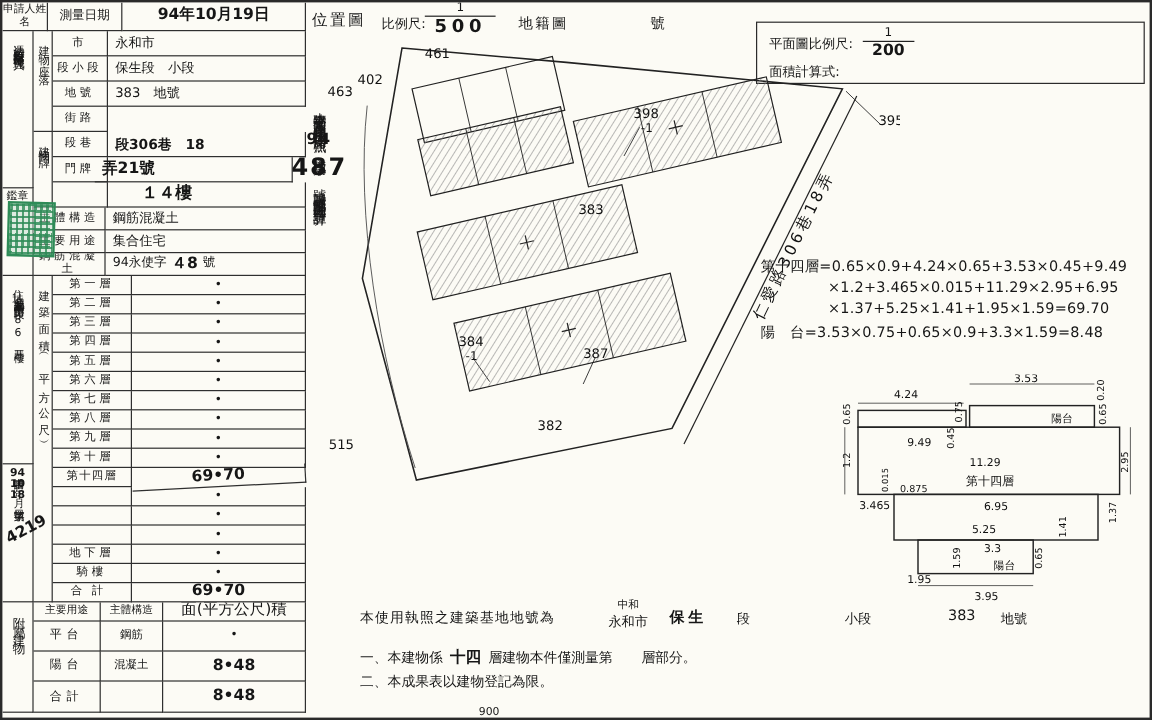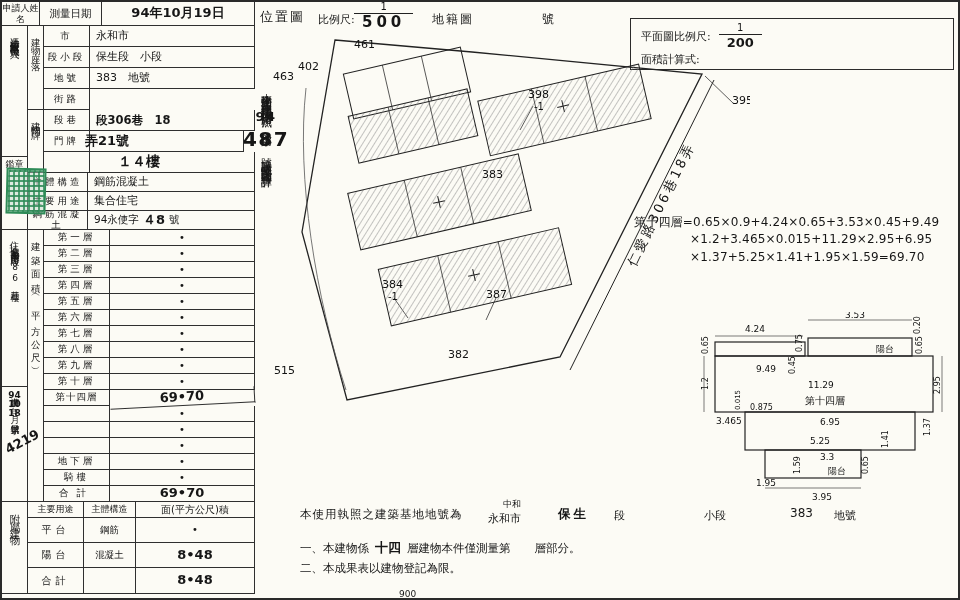--- a/index.html
+++ b/index.html
@@ -122,21 +122,21 @@
   <div class="cell fval" style="left:108px;top:436px;width:145px;height:16px">•</div>
   <div class="cell flabel" style="left:42px;top:452px;width:66px;height:16px">地下層</div>
   <div class="cell fval" style="left:108px;top:452px;width:145px;height:16px">•</div>
   <div class="cell flabel" style="left:42px;top:468px;width:66px;height:16px">騎樓</div>
   <div class="cell fval" style="left:108px;top:468px;width:145px;height:16px">•</div>
   <div class="cell flabel" style="left:42px;top:484px;width:66px;height:16px;letter-spacing:8px">合計</div>
   <div class="cell fval hw" style="left:108px;top:484px;width:145px;height:16px;font-size:13px">69•70</div>
 
   <div class="cell" style="left:26px;top:500px;width:56px;height:16px;font-size:9px">主要用途</div>
   <div class="cell" style="left:82px;top:500px;width:52px;height:16px;font-size:9px">主體構造</div>
-  <div class="cell" style="left:134px;top:500px;width:119px;height:16px;font-size:10px">面(平方公尺)積</div>
+  <div class="cell" style="left:134px;top:500px;width:119px;height:16px;font-size:13px">面(平方公尺)積</div>
 
   <div class="cell" style="left:26px;top:516px;width:56px;height:25px;font-size:10px;letter-spacing:4px">平台</div>
   <div class="cell" style="left:82px;top:516px;width:52px;height:25px;font-size:9.5px">鋼筋</div>
   <div class="cell" style="left:134px;top:516px;width:119px;height:25px;font-size:10px">•</div>
 
   <div class="cell" style="left:26px;top:541px;width:56px;height:25px;font-size:10px;letter-spacing:4px">陽台</div>
   <div class="cell" style="left:82px;top:541px;width:52px;height:25px;font-size:9.5px">混凝土</div>
   <div class="cell hw" style="left:134px;top:541px;width:119px;height:25px;font-size:13px">8•48</div>
 
   <div class="cell" style="left:26px;top:566px;width:56px;height:26px;font-size:10px;letter-spacing:4px">合計</div>
@@ -231,20 +231,21 @@
     <text x="218" y="280" font-size="11">387</text>
     <text x="180" y="340" font-size="11">382</text>
     <text x="6" y="356" font-size="11">515</text>
     <text x="330" y="210" font-size="13" letter-spacing="3" transform="rotate(-64 380 200)">仁愛路306巷18弄</text>
   </svg>
 
   <div class="calc">
     <div>第十四層=0.65×0.9+4.24×0.65+3.53×0.45+9.49</div>
     <div class="ind">×1.2+3.465×0.015+11.29×2.95+6.95</div>
     <div class="ind">×1.37+5.25×1.41+1.95×1.59=69.70</div>
+    <div class="l4">陽　台=3.53×0.75+0.65×0.9+3.3×1.59=8.48</div>
   </div>
 
   <svg class="abs" style="left:688px;top:310px" width="270" height="200" viewBox="0 0 270 200">
     <g fill="none" stroke="#222" stroke-width="1.2">
       <rect x="118" y="26" width="104" height="18"></rect>
       <rect x="25" y="30" width="90" height="14"></rect>
       <rect x="25" y="44" width="218" height="56"></rect>
       <rect x="55" y="100" width="170" height="38"></rect>
       <rect x="75" y="138" width="96" height="28"></rect>
       <line x1="25" y1="24" x2="113" y2="24" stroke-width="0.6"></line>
@@ -275,21 +276,21 @@
     <text x="198" y="136" font-size="8" transform="rotate(-90 198 136)">1.41</text>
     <text x="130" y="148" font-size="9">3.3</text>
     <text x="110" y="162" font-size="8" transform="rotate(-90 110 162)">1.59</text>
     <text x="66" y="174" font-size="9">1.95</text>
     <text x="138" y="162" font-size="9">陽台</text>
     <text x="178" y="162" font-size="8" transform="rotate(-90 178 162)">0.65</text>
     <text x="122" y="188" font-size="9">3.95</text>
   </svg>
 
   <div class="abs" style="left:298px;top:505px;font-size:11.5px;letter-spacing:1px">本使用執照之建築基地地號為</div>
-  <div class="abs" style="left:486px;top:496px;text-align:right">
+  <div class="abs" style="left:505px;top:496px;text-align:center">
     <div style="font-size:9px">中和</div>
     <div style="font-size:11px">永和市</div>
   </div>
   <div class="abs hw" style="left:556px;top:504px;font-size:12.5px;letter-spacing:3px">保生</div>
   <div class="abs" style="left:612px;top:506px;font-size:11px">段</div>
   <div class="abs" style="left:702px;top:506px;font-size:11px">小段</div>
   <div class="abs" style="left:788px;top:504px;font-size:12px">383</div>
   <div class="abs" style="left:832px;top:506px;font-size:11px">地號</div>
 
   <div class="abs" style="left:298px;top:537px;display:flex;align-items:baseline;gap:6px">

